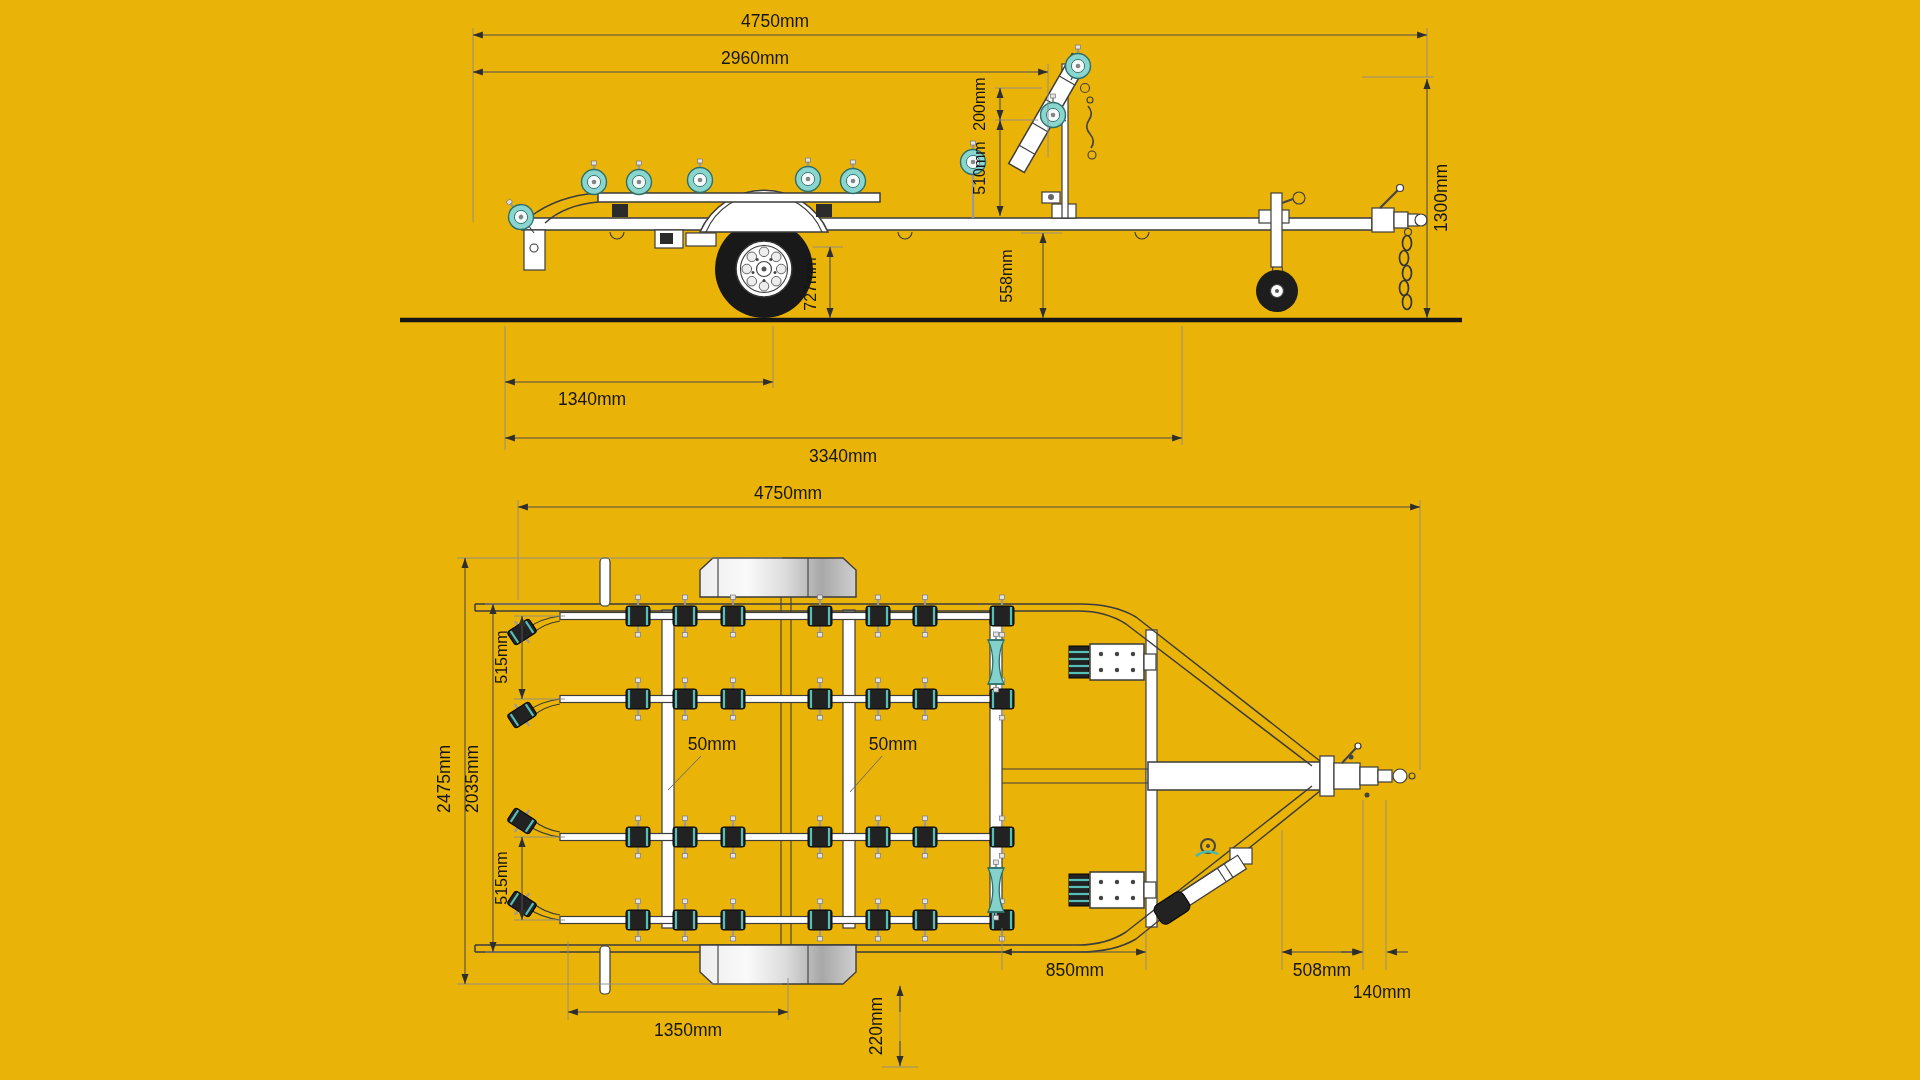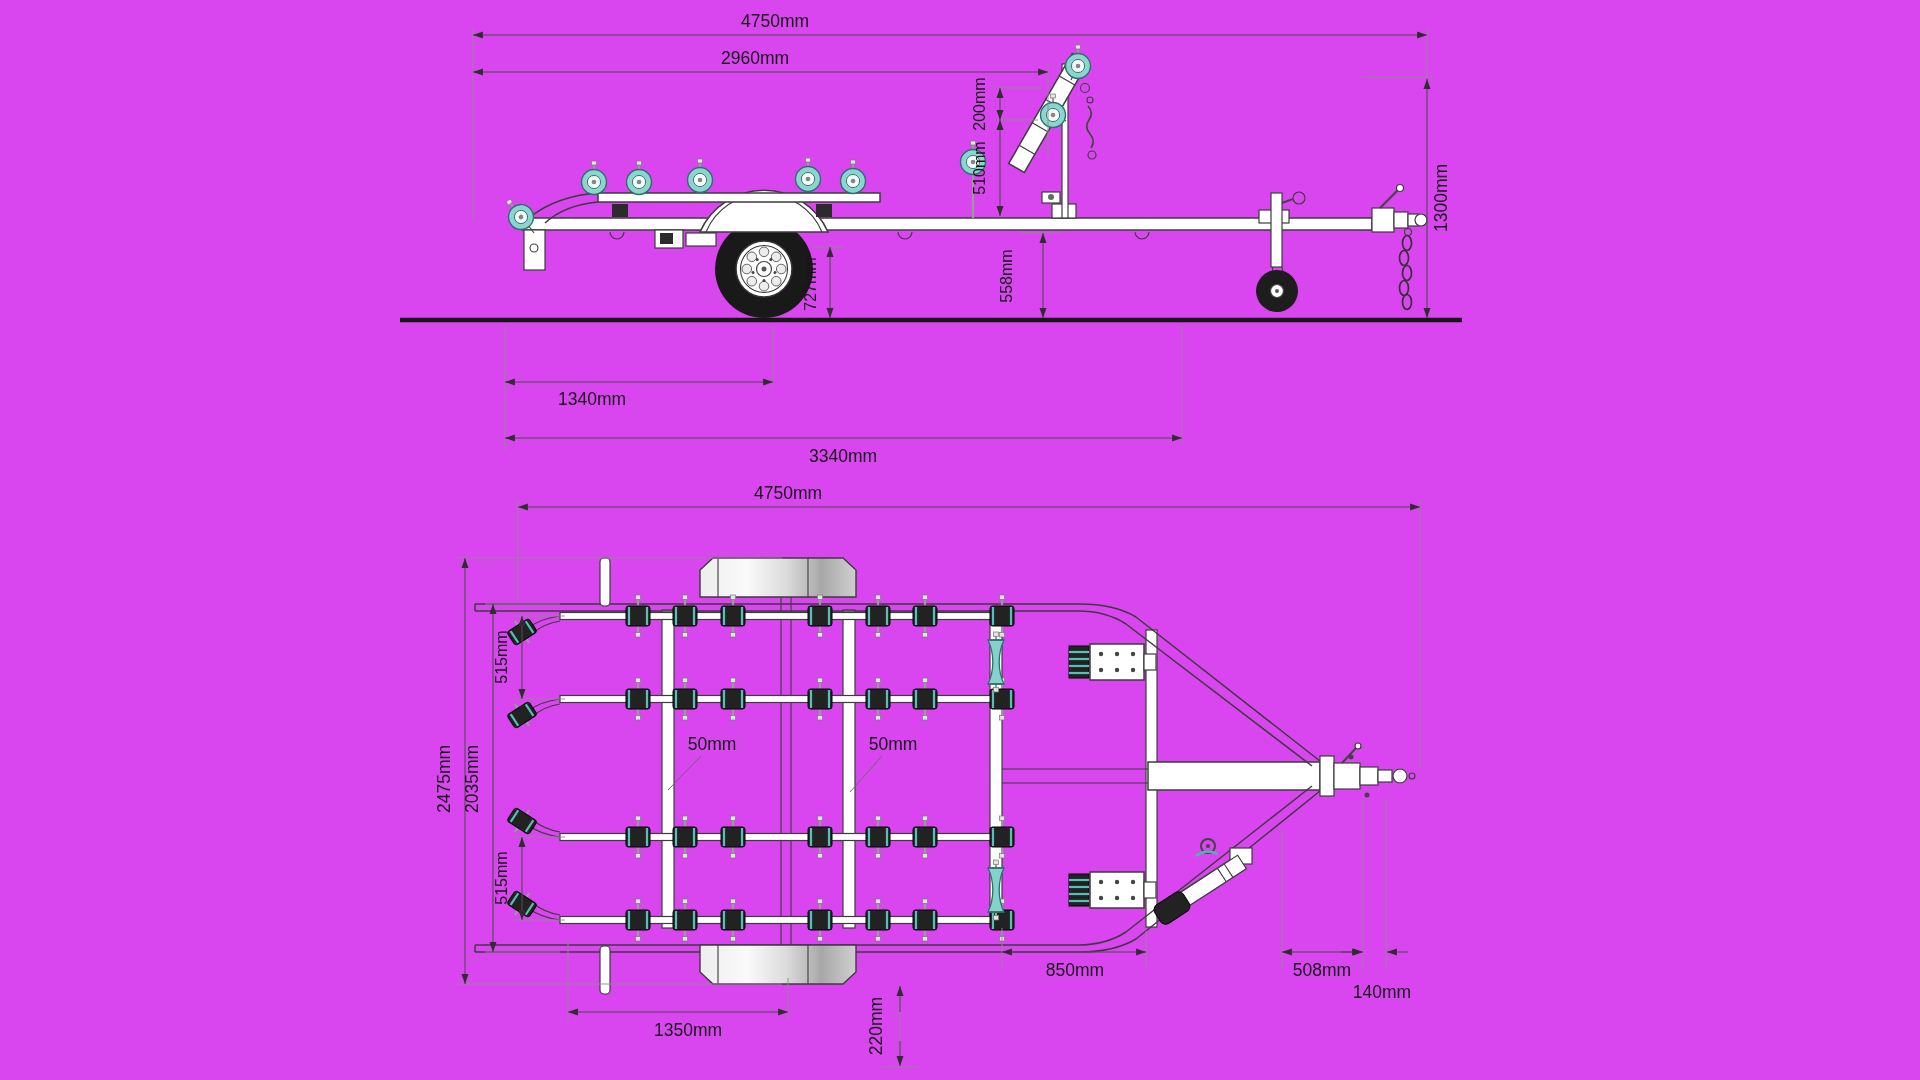--- a/index.html
+++ b/index.html
@@ -1,16 +1,16 @@
 <!DOCTYPE html>
 <html><head>
 <meta charset="utf-8">
 <style>
   html,body { margin:0; padding:0; background:#fff; }
-  .canvas { position:relative; width:1920px; height:1080px; background:#d946ef; overflow:hidden;
+  .canvas { position:relative; width:1920px; height:1080px; background:#eab308; overflow:hidden;
             font-family:"Liberation Sans", sans-serif; }
   svg { position:absolute; left:0; top:0; }
   .part  { fill:#ffffff; stroke:#3c3c3c; stroke-width:1.5; }
   .part2 { fill:#ffffff; stroke:#3c3c3c; stroke-width:1.2; }
   .ln    { fill:none; stroke:#3c3c3c; stroke-width:1.5; }
   .ln2   { fill:none; stroke:#3c3c3c; stroke-width:1.1; }
   .dim   { fill:none; stroke:#4d4d4d; stroke-width:1.1; }
   .ext   { fill:none; stroke:#8c8c8c; stroke-width:0.9; }
   .lead  { fill:none; stroke:#6a6a6a; stroke-width:1; }
   .dim-label  { font-size:17.5px; fill:#161616; }

